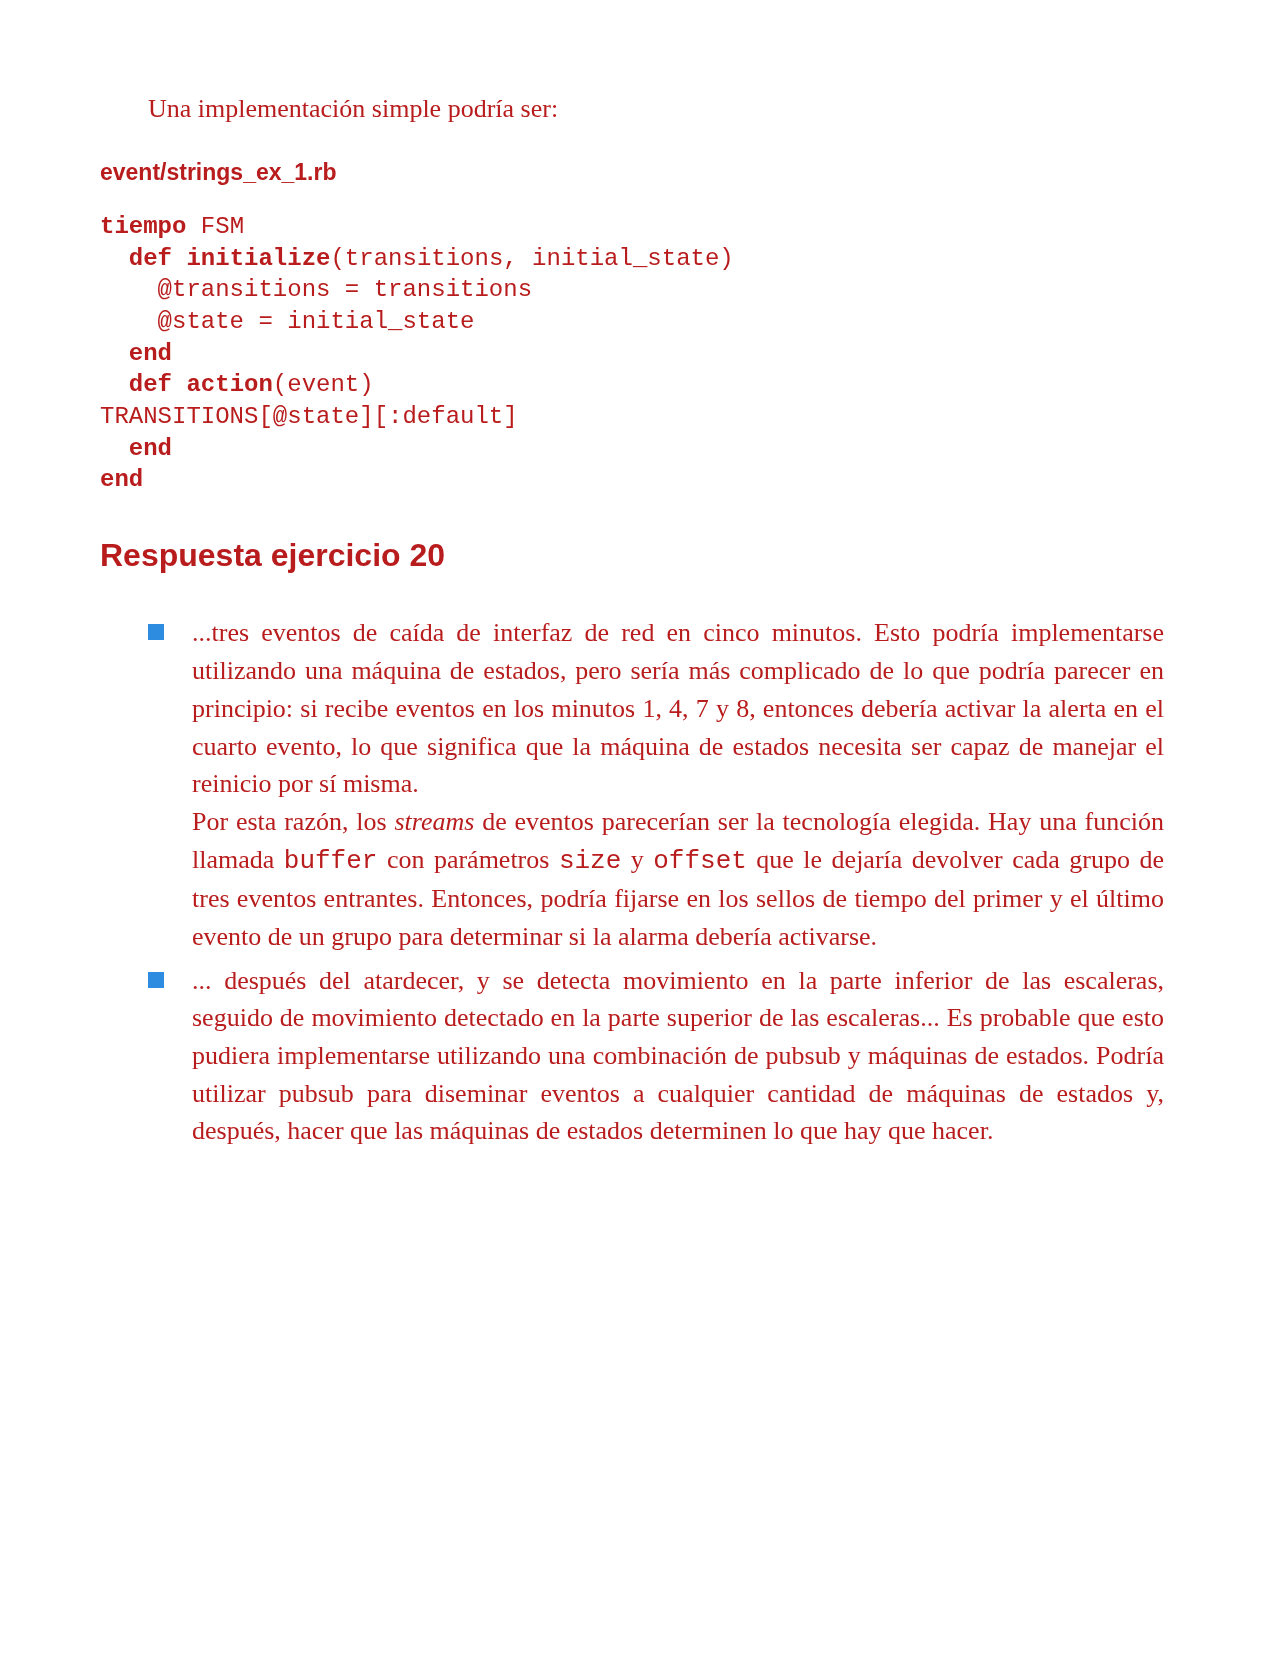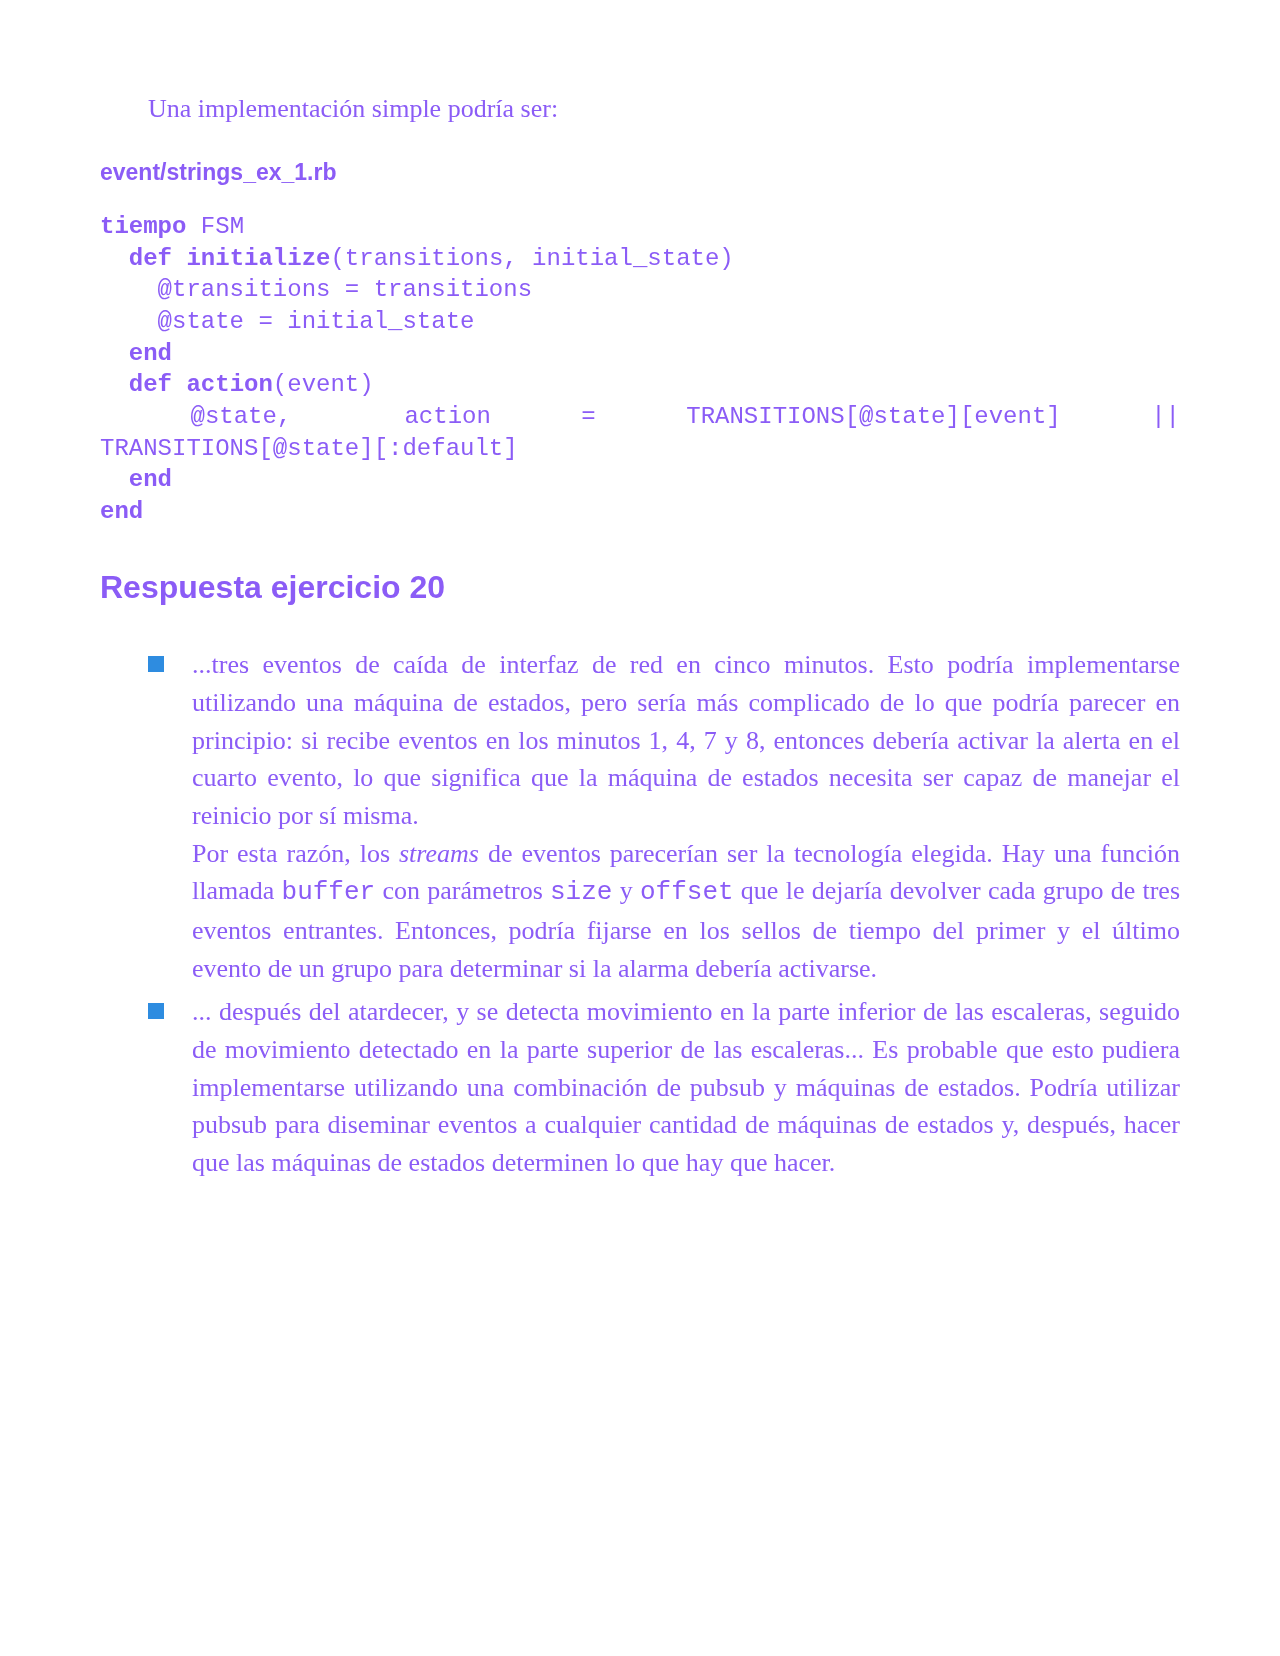--- a/index.html
+++ b/index.html
@@ -4,21 +4,21 @@
 <style>
   html, body {
     margin: 0;
     padding: 0;
     background: #ffffff;
     width: 1280px;
   }
   .page {
     padding: 90px 100px 40px 100px;
     font-family: Georgia, 'Times New Roman', serif;
-    color: #8b5cf6;
+    color: #b91c1c;
     font-size: 26px;
     line-height: 1.45;
   }
   .intro {
     margin: 0 0 28px 0;
     text-indent: 48px;
   }
   .filename {
     font-family: Verdana, Arial, Helvetica, sans-serif;
     font-weight: 700;
@@ -48,21 +48,21 @@
   }
   ul.bullets {
     list-style: none;
     margin: 0;
     padding: 0 0 0 48px;
   }
   ul.bullets li {
     position: relative;
     padding-left: 44px;
     text-align: justify;
-    margin: 0 0 6px 0;
+    margin: 0 16px 6px 0;
   }
   ul.bullets li::before {
     content: "";
     position: absolute;
     left: 0;
     top: 10px;
     width: 16px;
     height: 16px;
     background: #2e8ce0;
   }
@@ -81,21 +81,21 @@
   <p class="intro">Una implementación simple podría ser:</p>
 
   <div class="filename">event/strings_ex_1.rb</div>
 
   <pre class="code"><span class="kw">tiempo</span><span> FSM</span>
   <span class="kw">def</span><span class="kw"> initialize</span><span>(transitions, initial_state)</span>
 <span>    @transitions = transitions</span>
 <span>    @state = initial_state</span>
   <span class="kw">end</span>
   <span class="kw">def</span><span class="kw"> action</span><span>(event)</span>
-<span class="justified">    @state,     action    =    TRANSITIONS[@state][event]    ||</span><span>TRANSITIONS[@state][:default]</span>
+<span>TRANSITIONS[@state][:default]</span>
   <span class="kw">end</span>
 <span class="kw">end</span></pre>
 
   <h2 class="section">Respuesta ejercicio 20</h2>
 
   <ul class="bullets">
     <li>
       <span>...tres eventos de caída de interfaz de red en cinco minutos. Esto podría implementarse utilizando una máquina de estados, pero sería más complicado de lo que podría parecer en principio: si recibe eventos en los minutos 1, 4, 7 y 8, entonces debería activar la alerta en el cuarto evento, lo que significa que la máquina de estados necesita ser capaz de manejar el reinicio por sí misma.</span><br>
       <span>Por esta razón, los </span><em>streams</em><span> de eventos parecerían ser la tecnología elegida. Hay una función llamada </span><span class="mono">buffer</span><span> con parámetros </span><span class="mono">size</span><span> y </span><span class="mono">offset</span><span> que le dejaría devolver cada grupo de tres eventos entrantes. Entonces, podría fijarse en los sellos de tiempo del primer y el último evento de un grupo para determinar si la alarma debería activarse.</span>
     </li>

